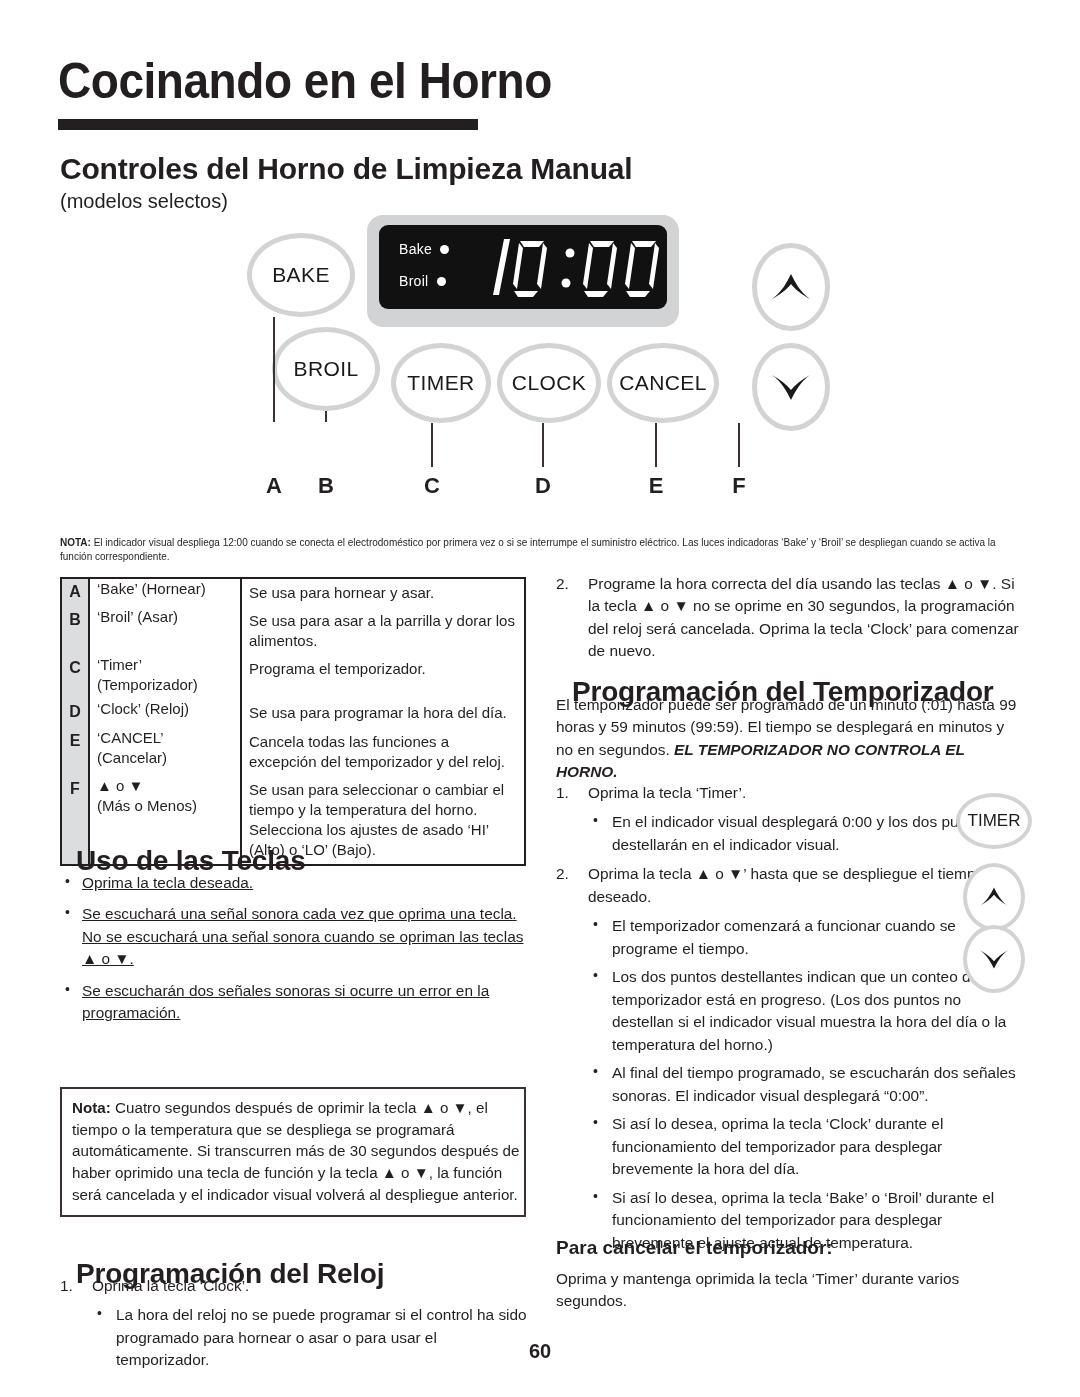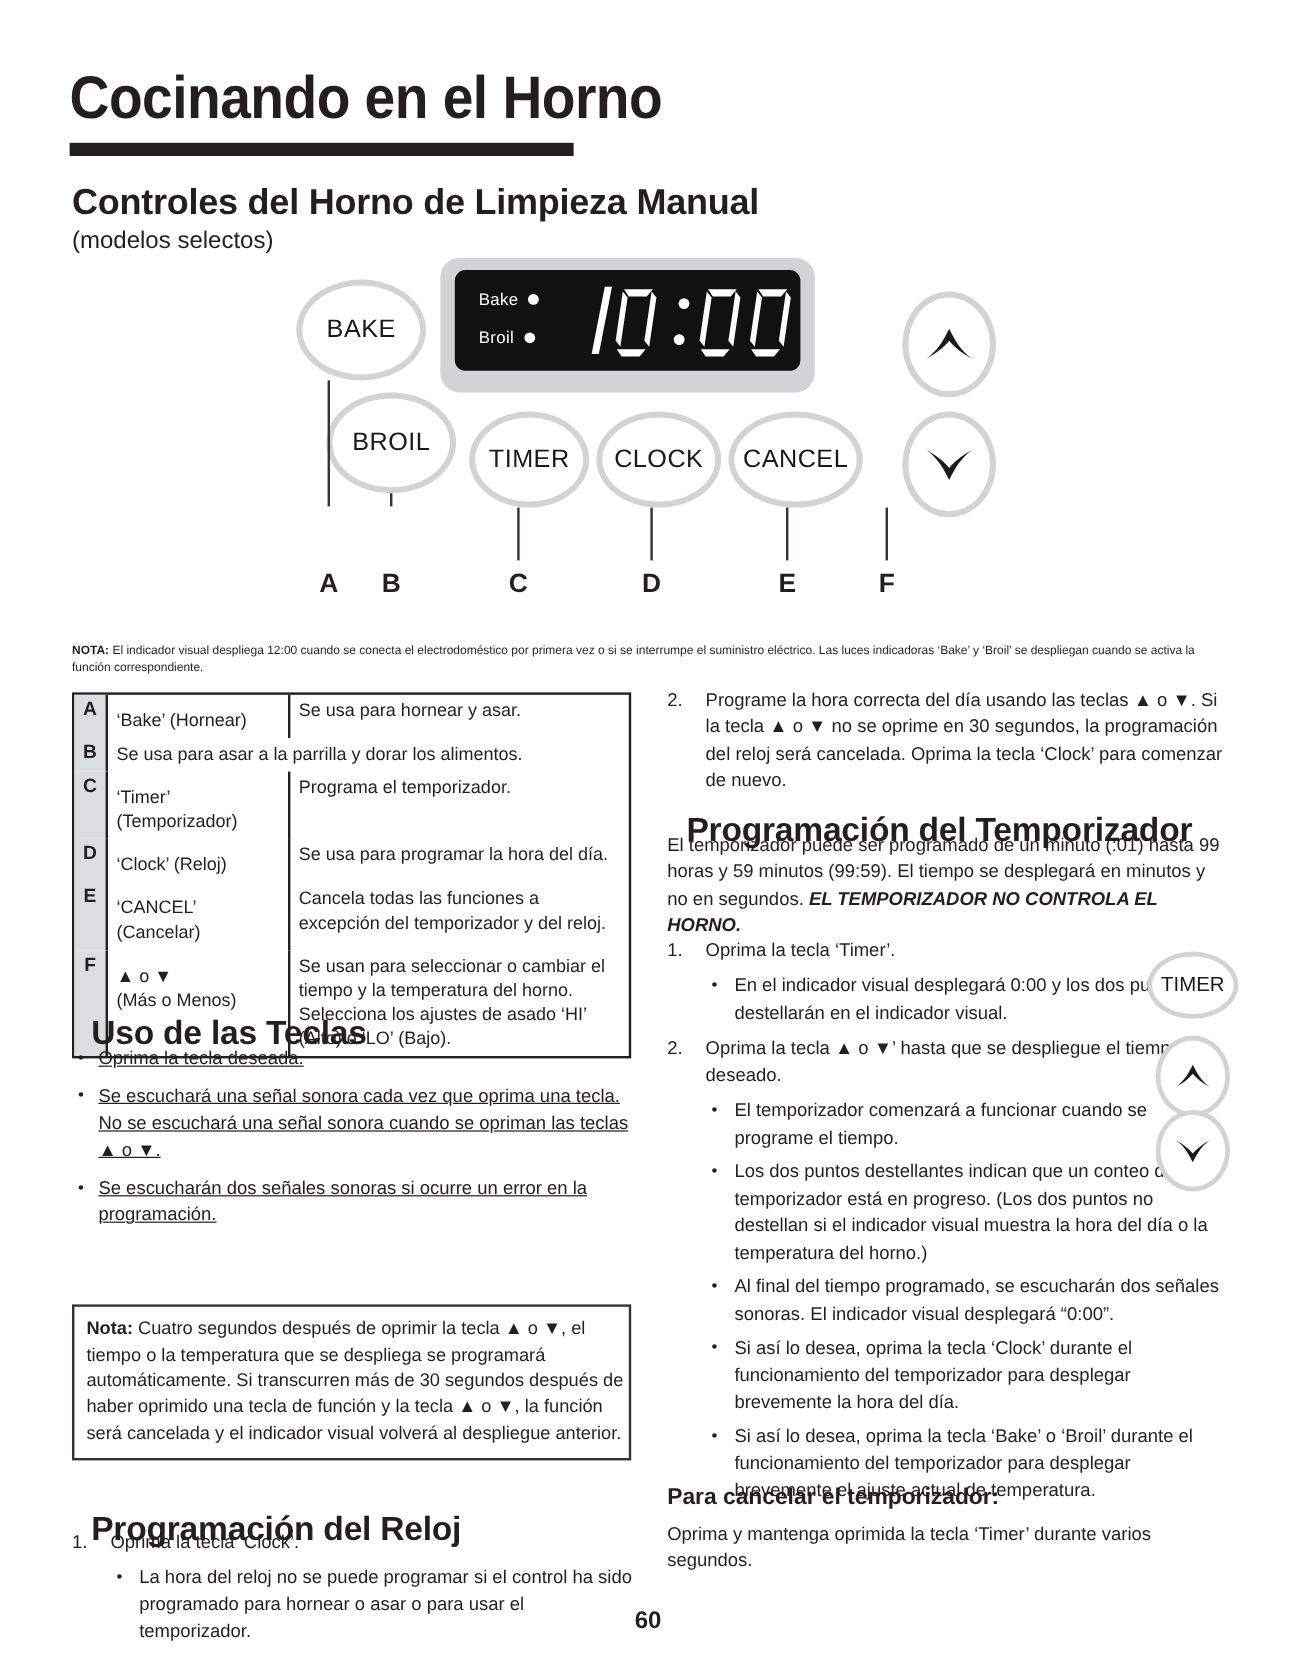--- a/index.html
+++ b/index.html
@@ -165,21 +165,21 @@
     font-size: 16px;
     text-align: center;
     padding-top: 4px;
     box-sizing: border-box;
     flex: 0 0 28px;
   }
   .legend .c-name {
     width: 152px;
     flex: 0 0 152px;
     border-right: 2px solid #231f20;
-    padding: 12px 3px 4px 7px;
+    padding: 0 3px 4px 7px;
     font-size: 15px;
     line-height: 1.34;
     box-sizing: border-box;
   }
   .legend .c-desc {
     flex: 1 1 auto;
     padding: 4px 5px 4px 7px;
     font-size: 15px;
     line-height: 1.34;
     box-sizing: border-box;
@@ -390,20 +390,21 @@
   </div>
 
   <div class="legend">
     <div class="legend-row">
       <div class="c-letter">A</div>
       <div class="c-name">‘Bake’ (Hornear)</div>
       <div class="c-desc">Se usa para hornear y asar.</div>
     </div>
     <div class="legend-row">
       <div class="c-letter">B</div>
+      <div class="c-name">‘Broil’ (Asar)</div>
       <div class="c-desc">Se usa para asar a la parrilla y dorar los alimentos.</div>
     </div>
     <div class="legend-row">
       <div class="c-letter">C</div>
       <div class="c-name">‘Timer’ (Temporizador)</div>
       <div class="c-desc">Programa el temporizador.</div>
     </div>
     <div class="legend-row">
       <div class="c-letter">D</div>
       <div class="c-name">‘Clock’ (Reloj)</div>

